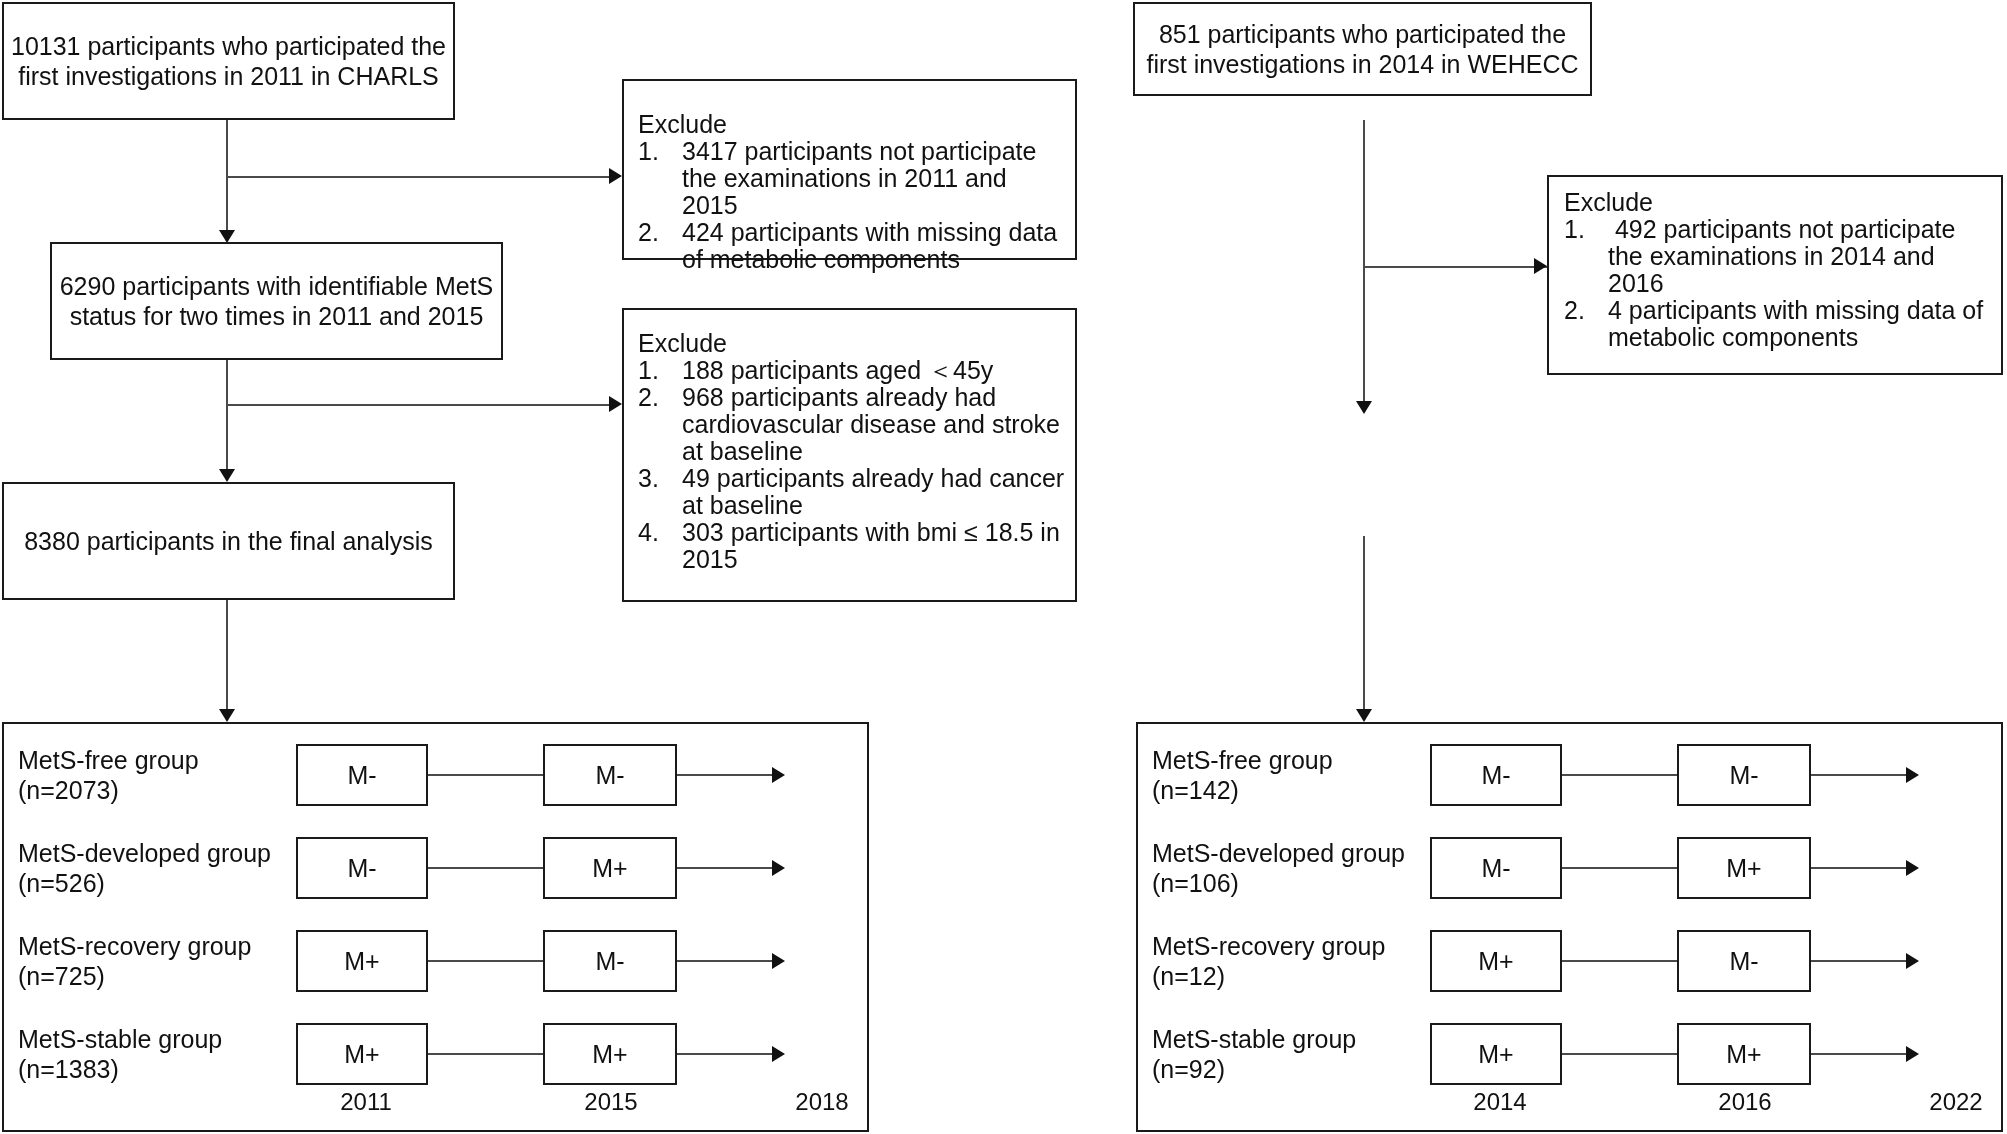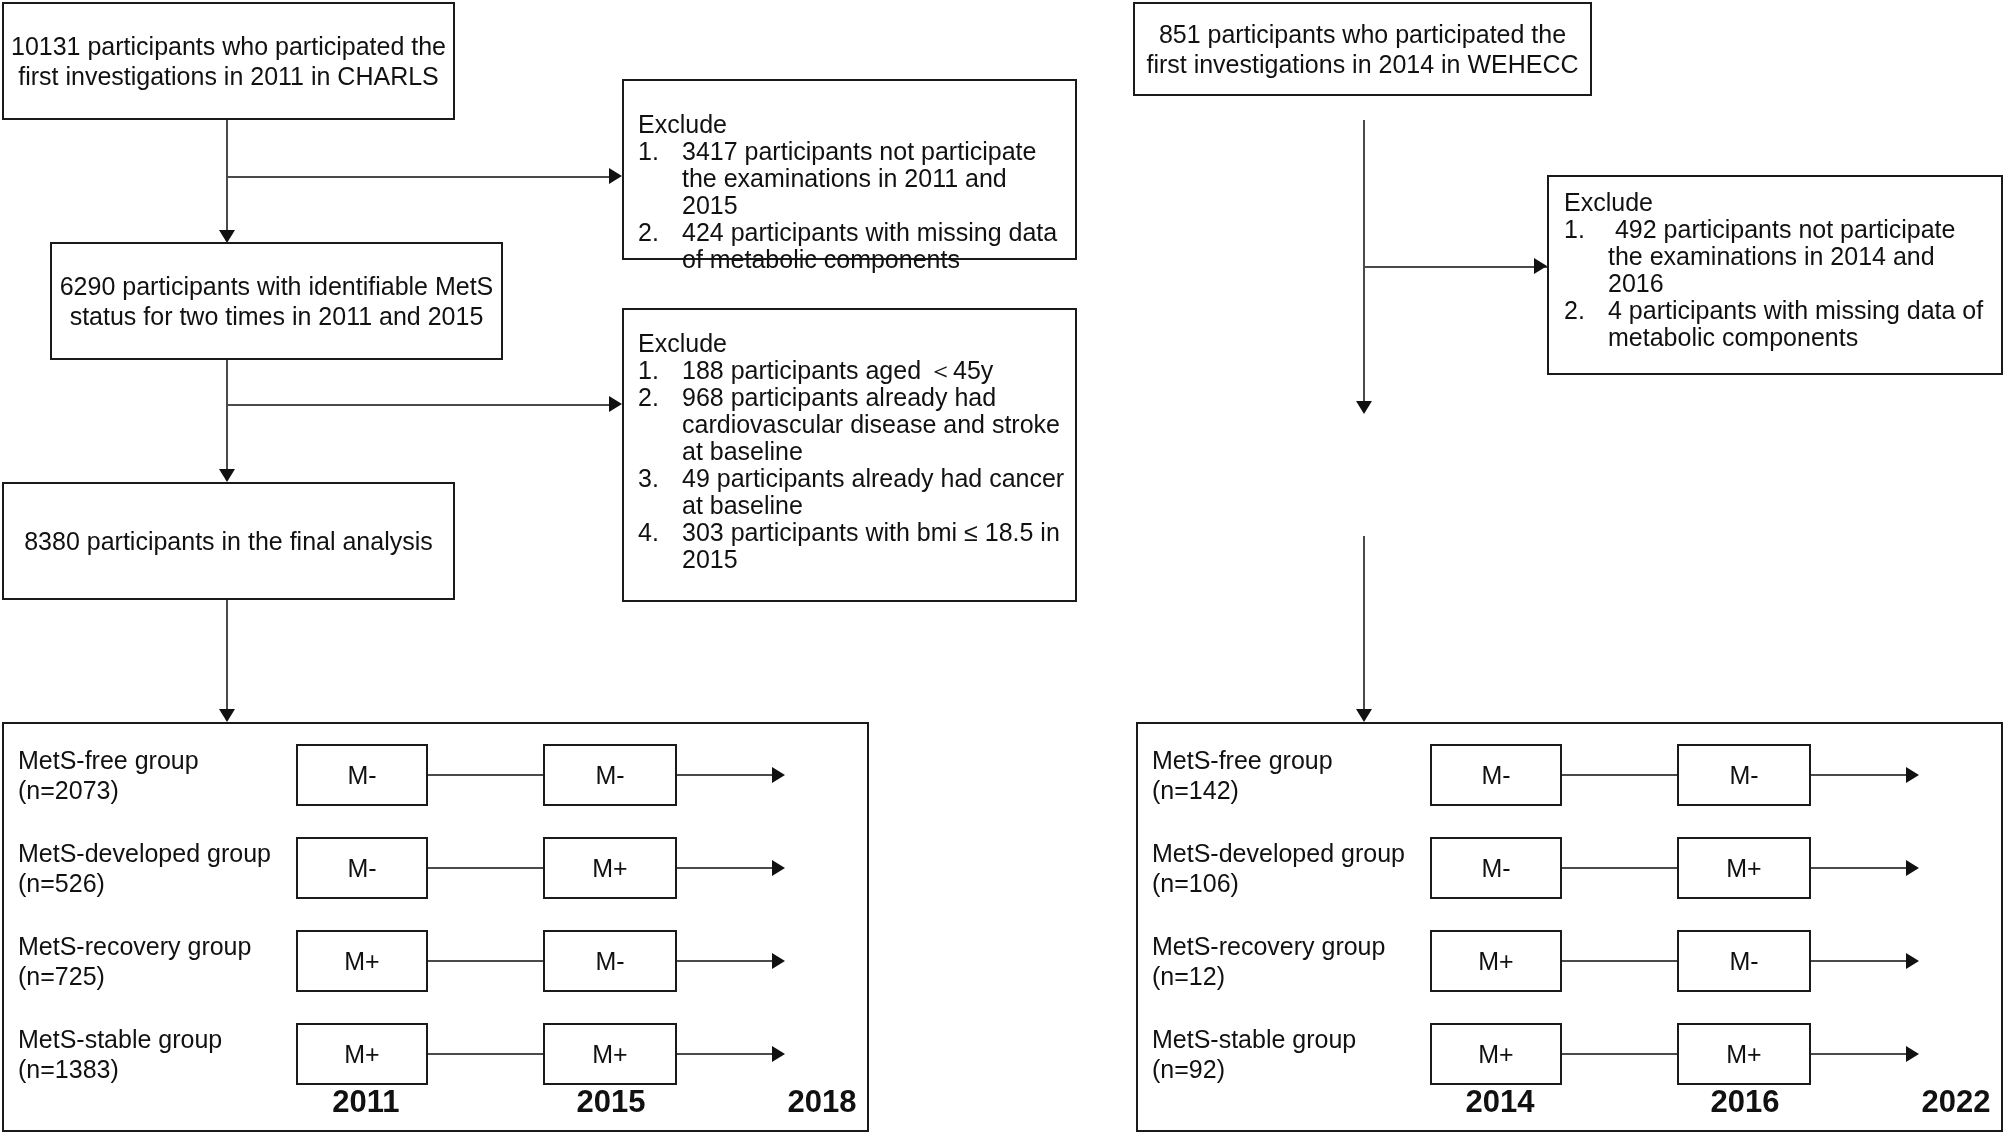--- a/index.html
+++ b/index.html
@@ -19,21 +19,21 @@
   .ex-item{display:flex;}
   .ex-item .num{width:44px;flex:0 0 44px;}
   .ex-item .txt{white-space:pre-wrap;}
   .panel{position:absolute;border:2.5px solid #1a1a1a;background:#fff;box-sizing:border-box;}
   .prow{position:absolute;left:0;width:100%;height:62px;}
   .plabel{position:absolute;left:14px;top:50%;transform:translateY(-50%);
           font-size:25px;line-height:30px;text-align:left;}
   .sbox{position:absolute;top:0;height:62px;border:2.5px solid #1a1a1a;background:#fff;
         box-sizing:border-box;display:flex;align-items:center;justify-content:center;font-size:25px;}
   .rline{position:absolute;top:30px;height:2px;background:#4a4a4a;}
-  .year{position:absolute;top:363px;width:120px;text-align:center;font-size:31px;line-height:30px;font-weight:bold;}
+  .year{position:absolute;top:363px;width:120px;text-align:center;font-size:24px;line-height:30px;}
 </style>
 </head>
 <body>
 
 <div class="canvas">
 
   <div class="box center" style="left:2px;top:2px;width:453px;height:118px;">
     <div class="btext">10131 participants who participated the
 first investigations in 2011 in CHARLS</div>
   </div>

